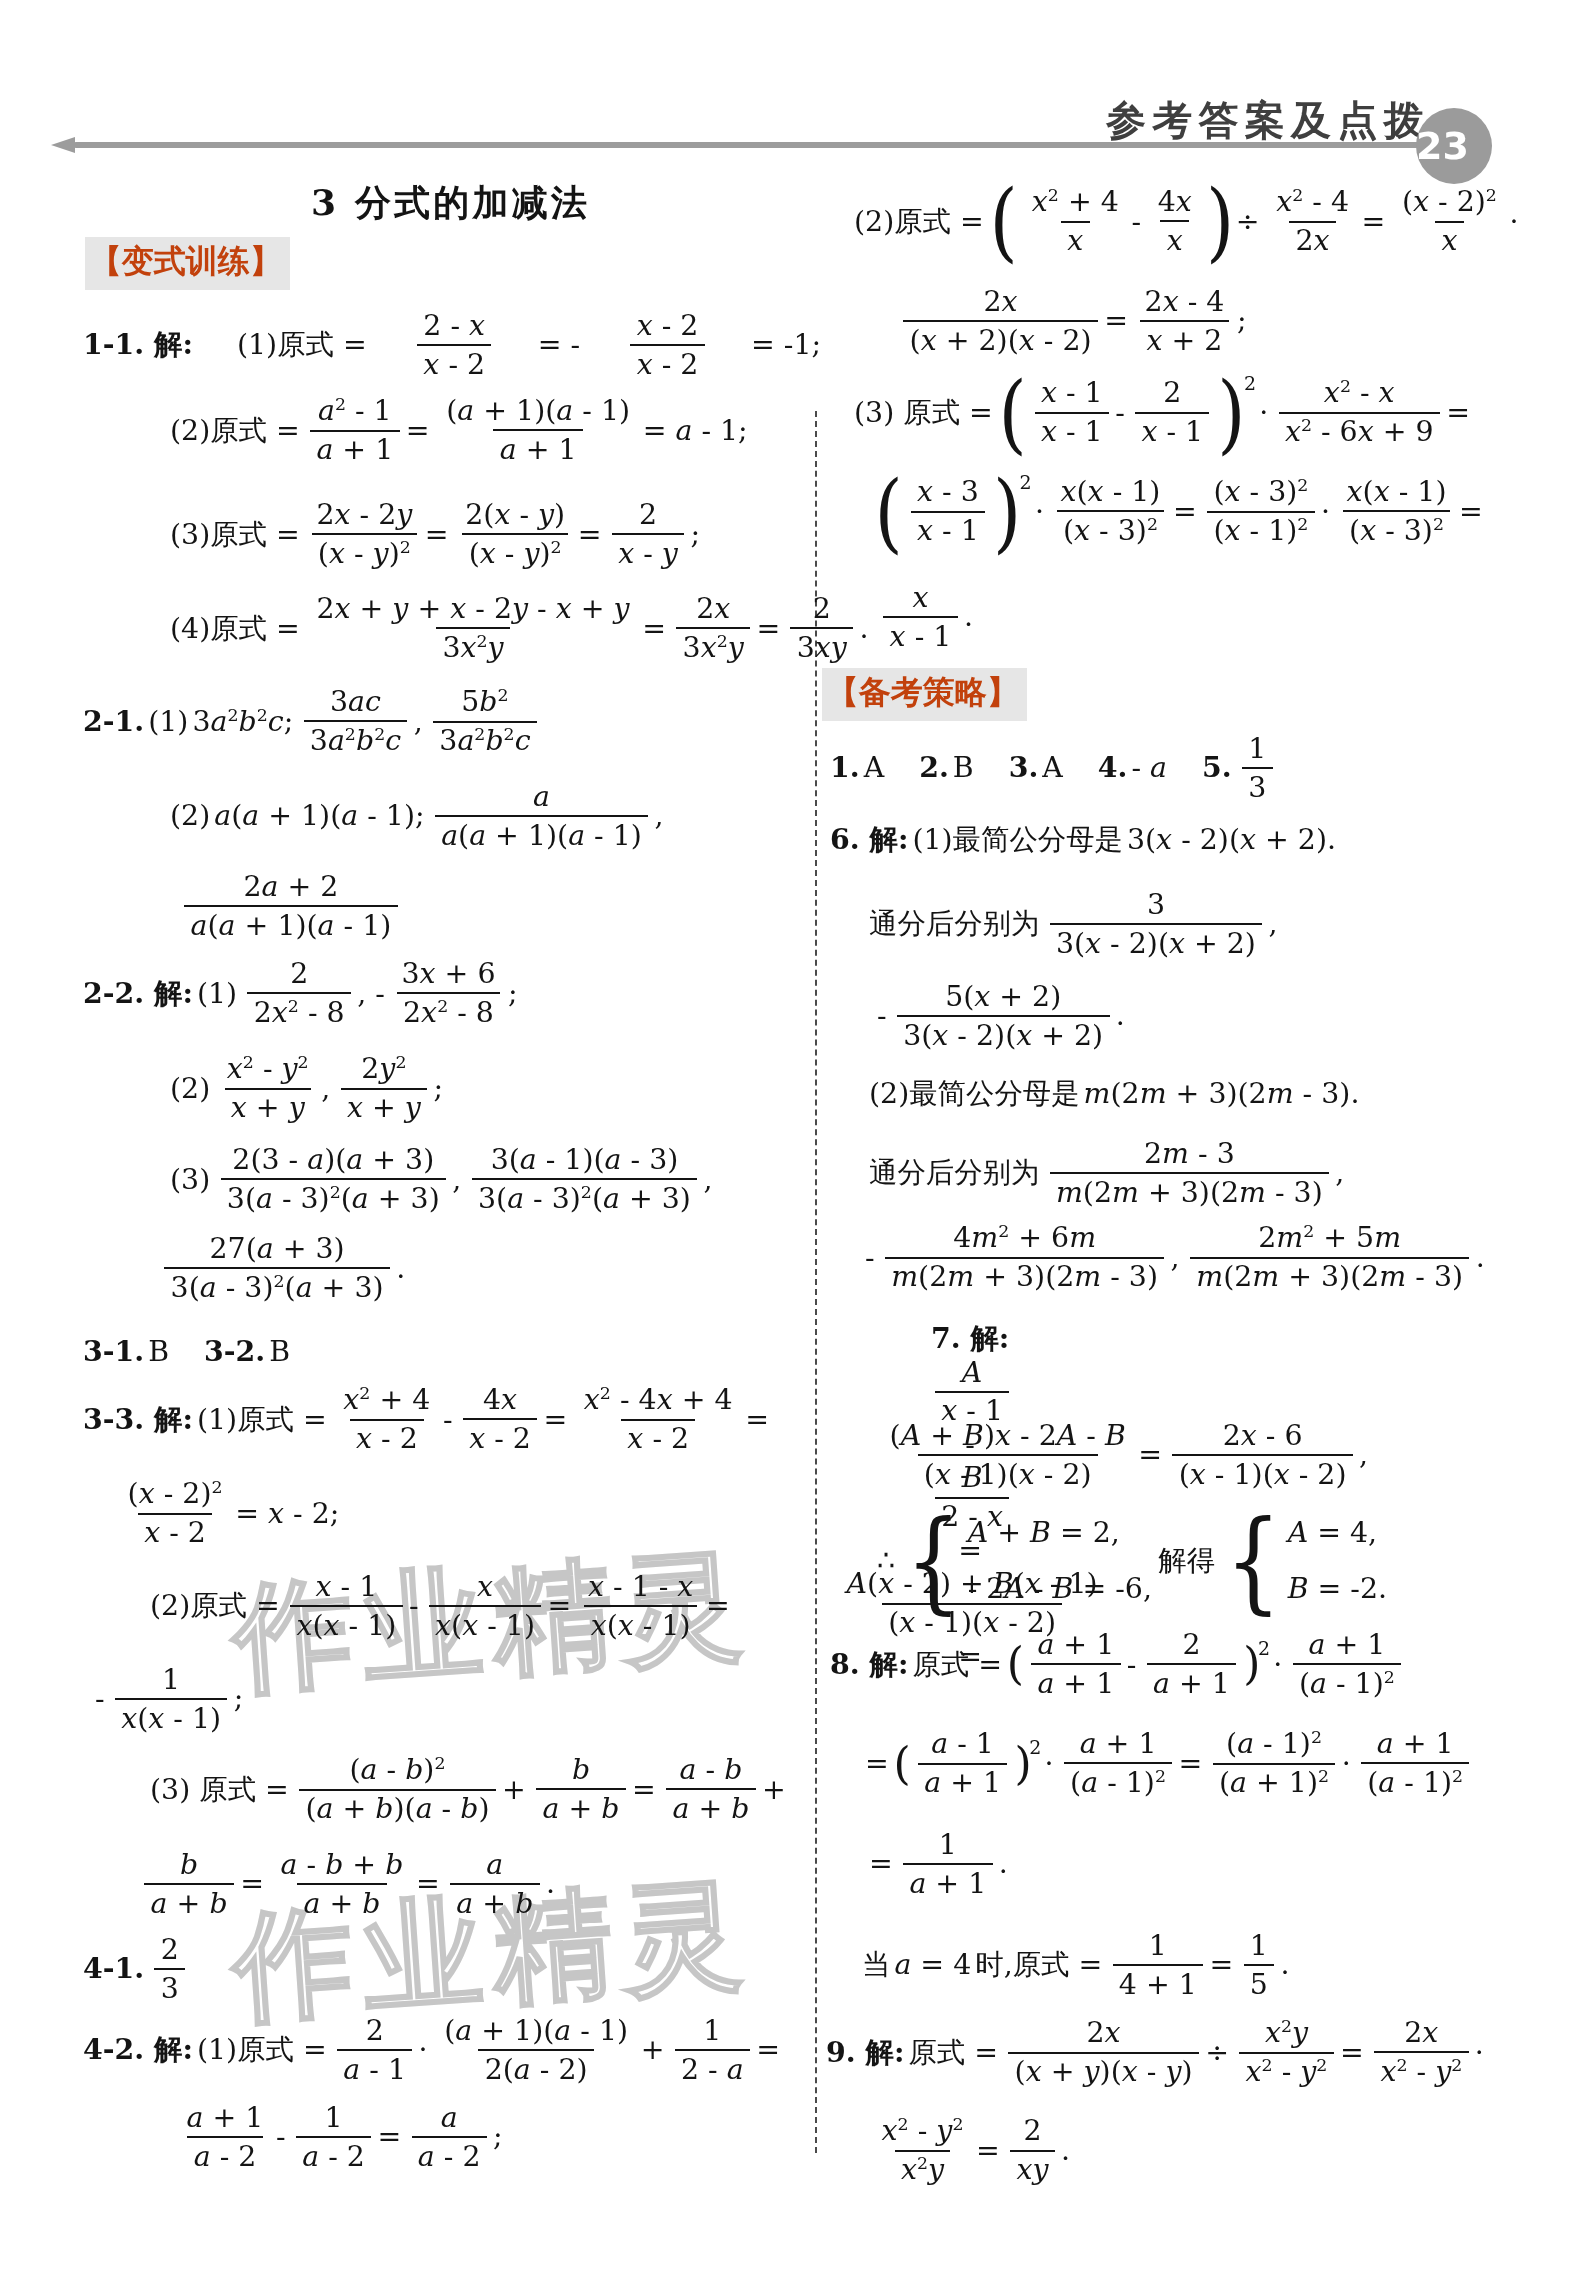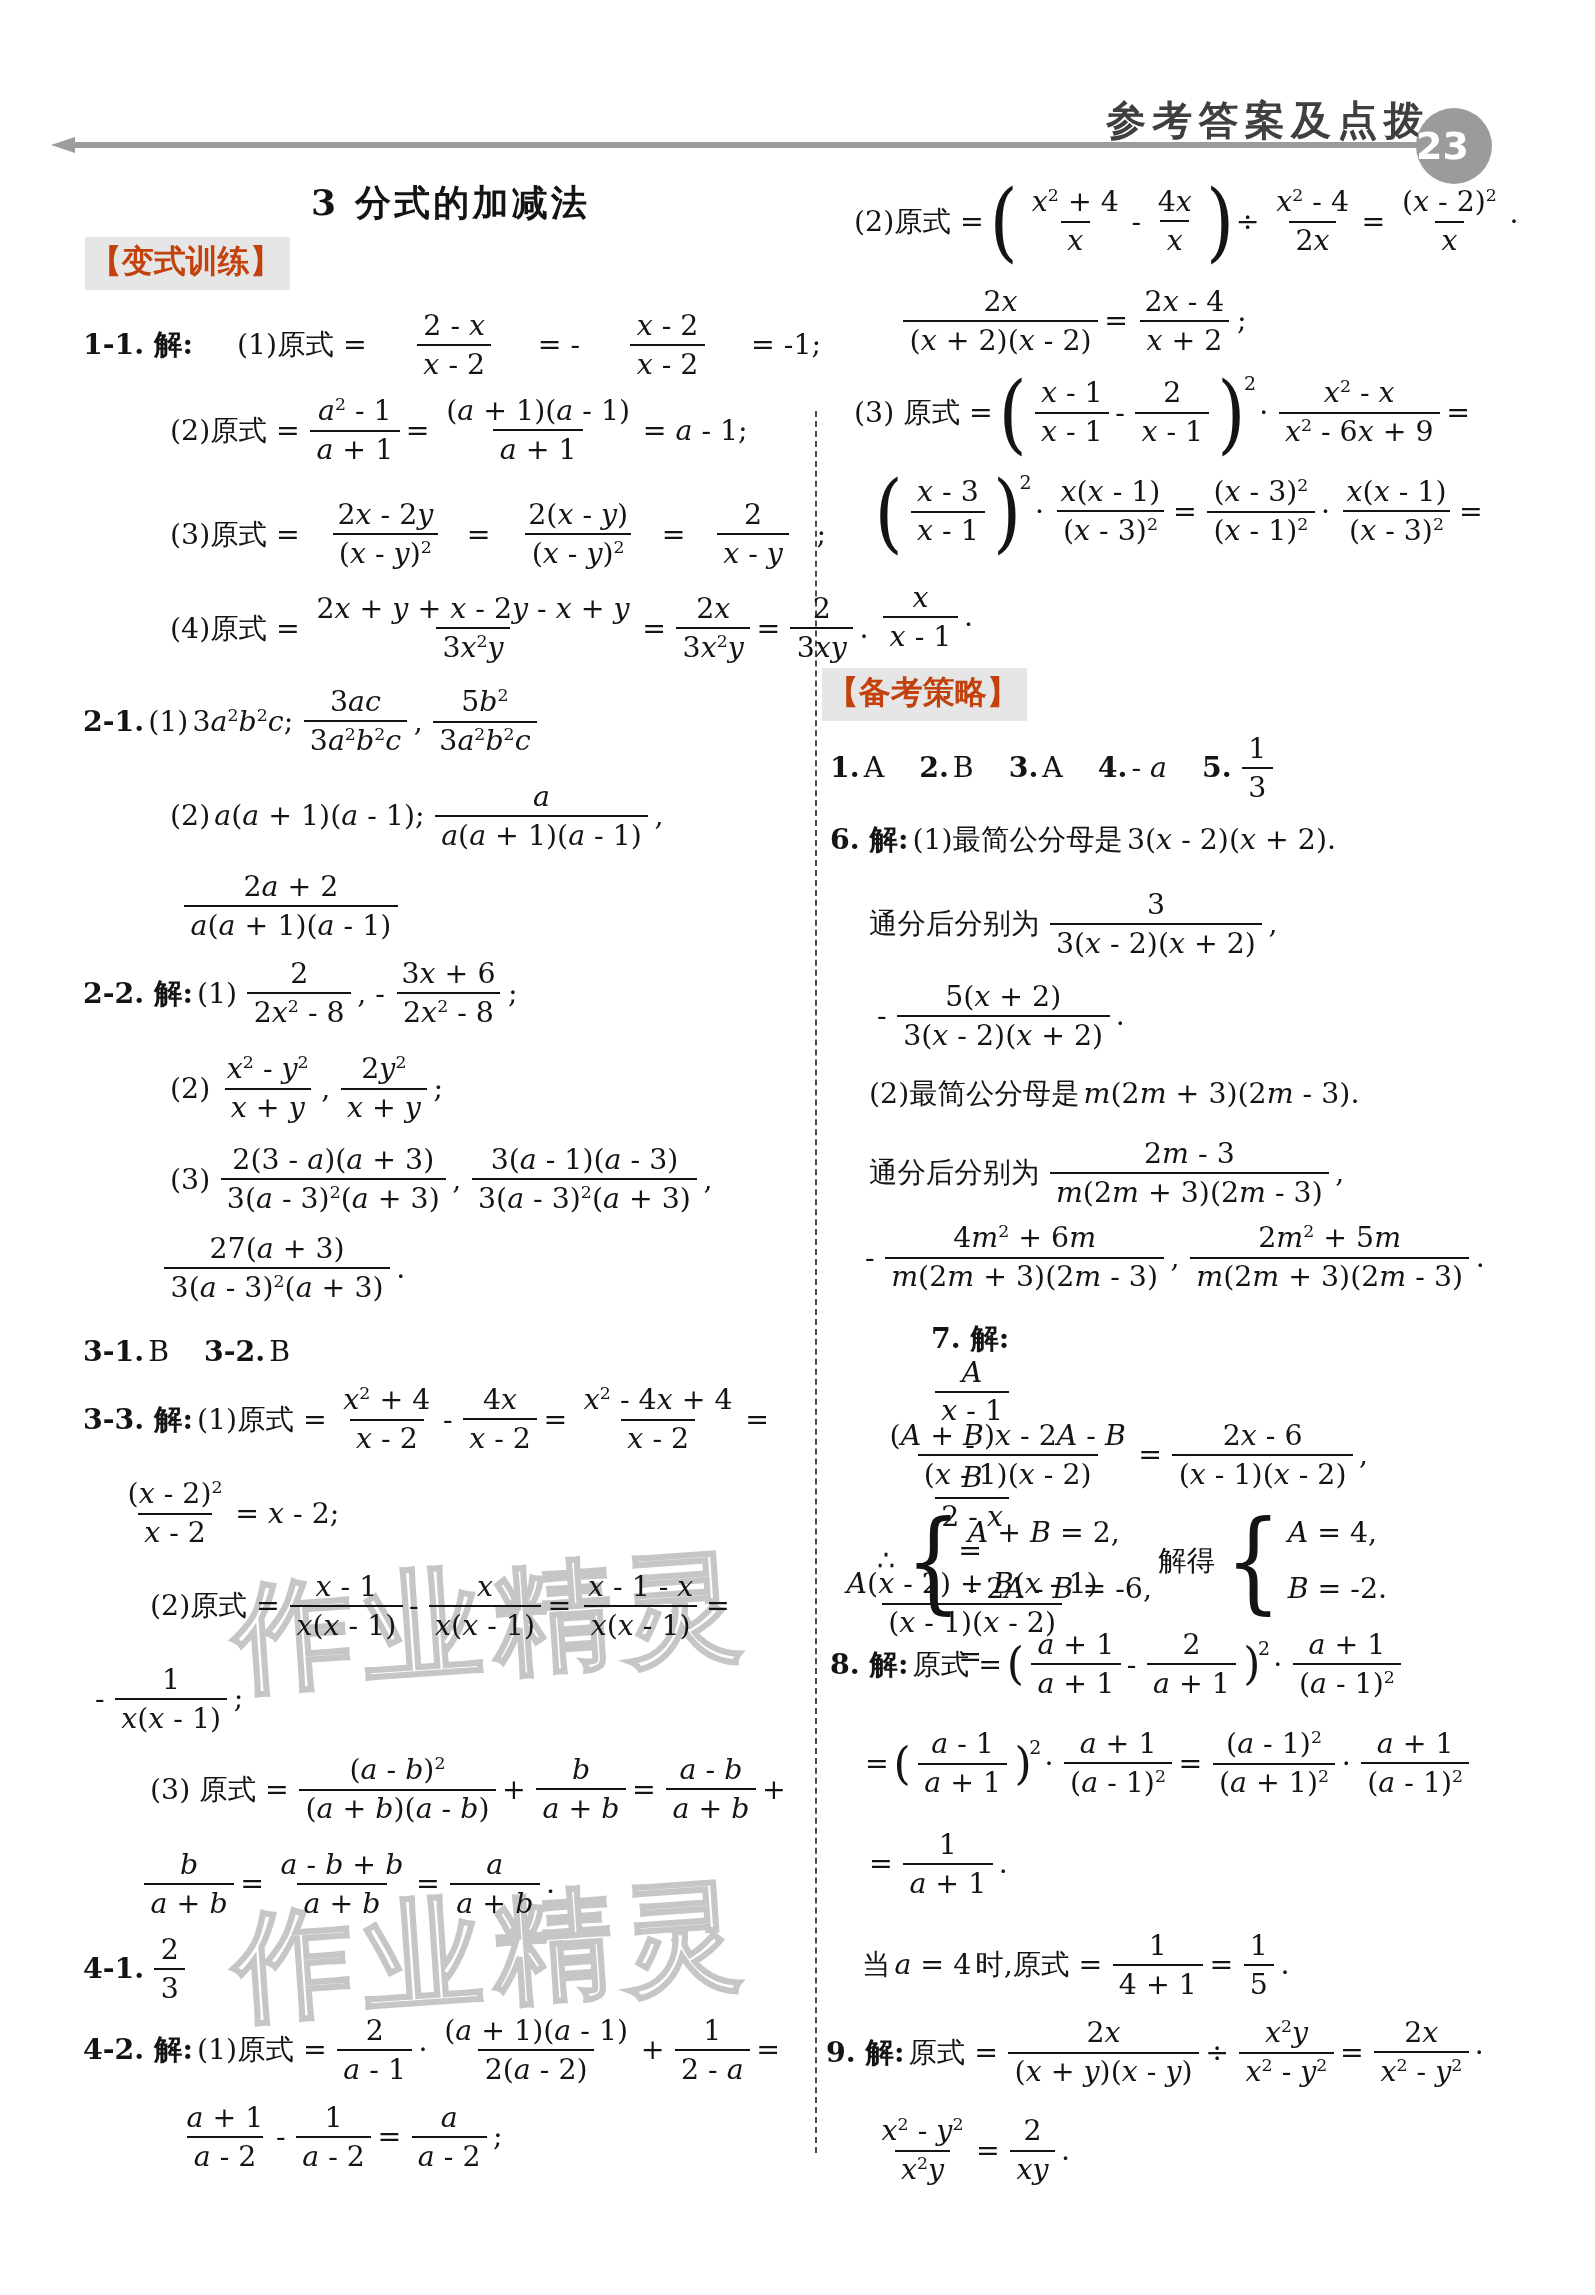--- a/index.html
+++ b/index.html
@@ -92,21 +92,21 @@
           <span class="num"><i>a</i><sup>2</sup> - 1</span>
           <span class="den"><i>a</i> + 1</span>
         </span>
         <span class="mx">= </span>
         <span class="frac">
           <span class="num">(<i>a</i> + 1)(<i>a</i> - 1)</span>
           <span class="den"><i>a</i> + 1</span>
         </span>
         <span class="mx">= <i>a</i> - 1;</span>
       </div>
-      <div class="mline" style="position: absolute; top: 499px; left: 87px; gap: 21px;">
+      <div class="mline" style="position: absolute; top: 499px; left: 87px;">
         <span class="tx">(3)原式 =</span>
         <span class="frac">
           <span class="num">2<i>x</i> - 2<i>y</i></span>
           <span class="den">(<i>x</i> - <i>y</i>)<sup>2</sup></span>
         </span>
         <span class="mx">= </span>
         <span class="frac">
           <span class="num">2(<i>x</i> - <i>y</i>)</span>
           <span class="den">(<i>x</i> - <i>y</i>)<sup>2</sup></span>
         </span>

